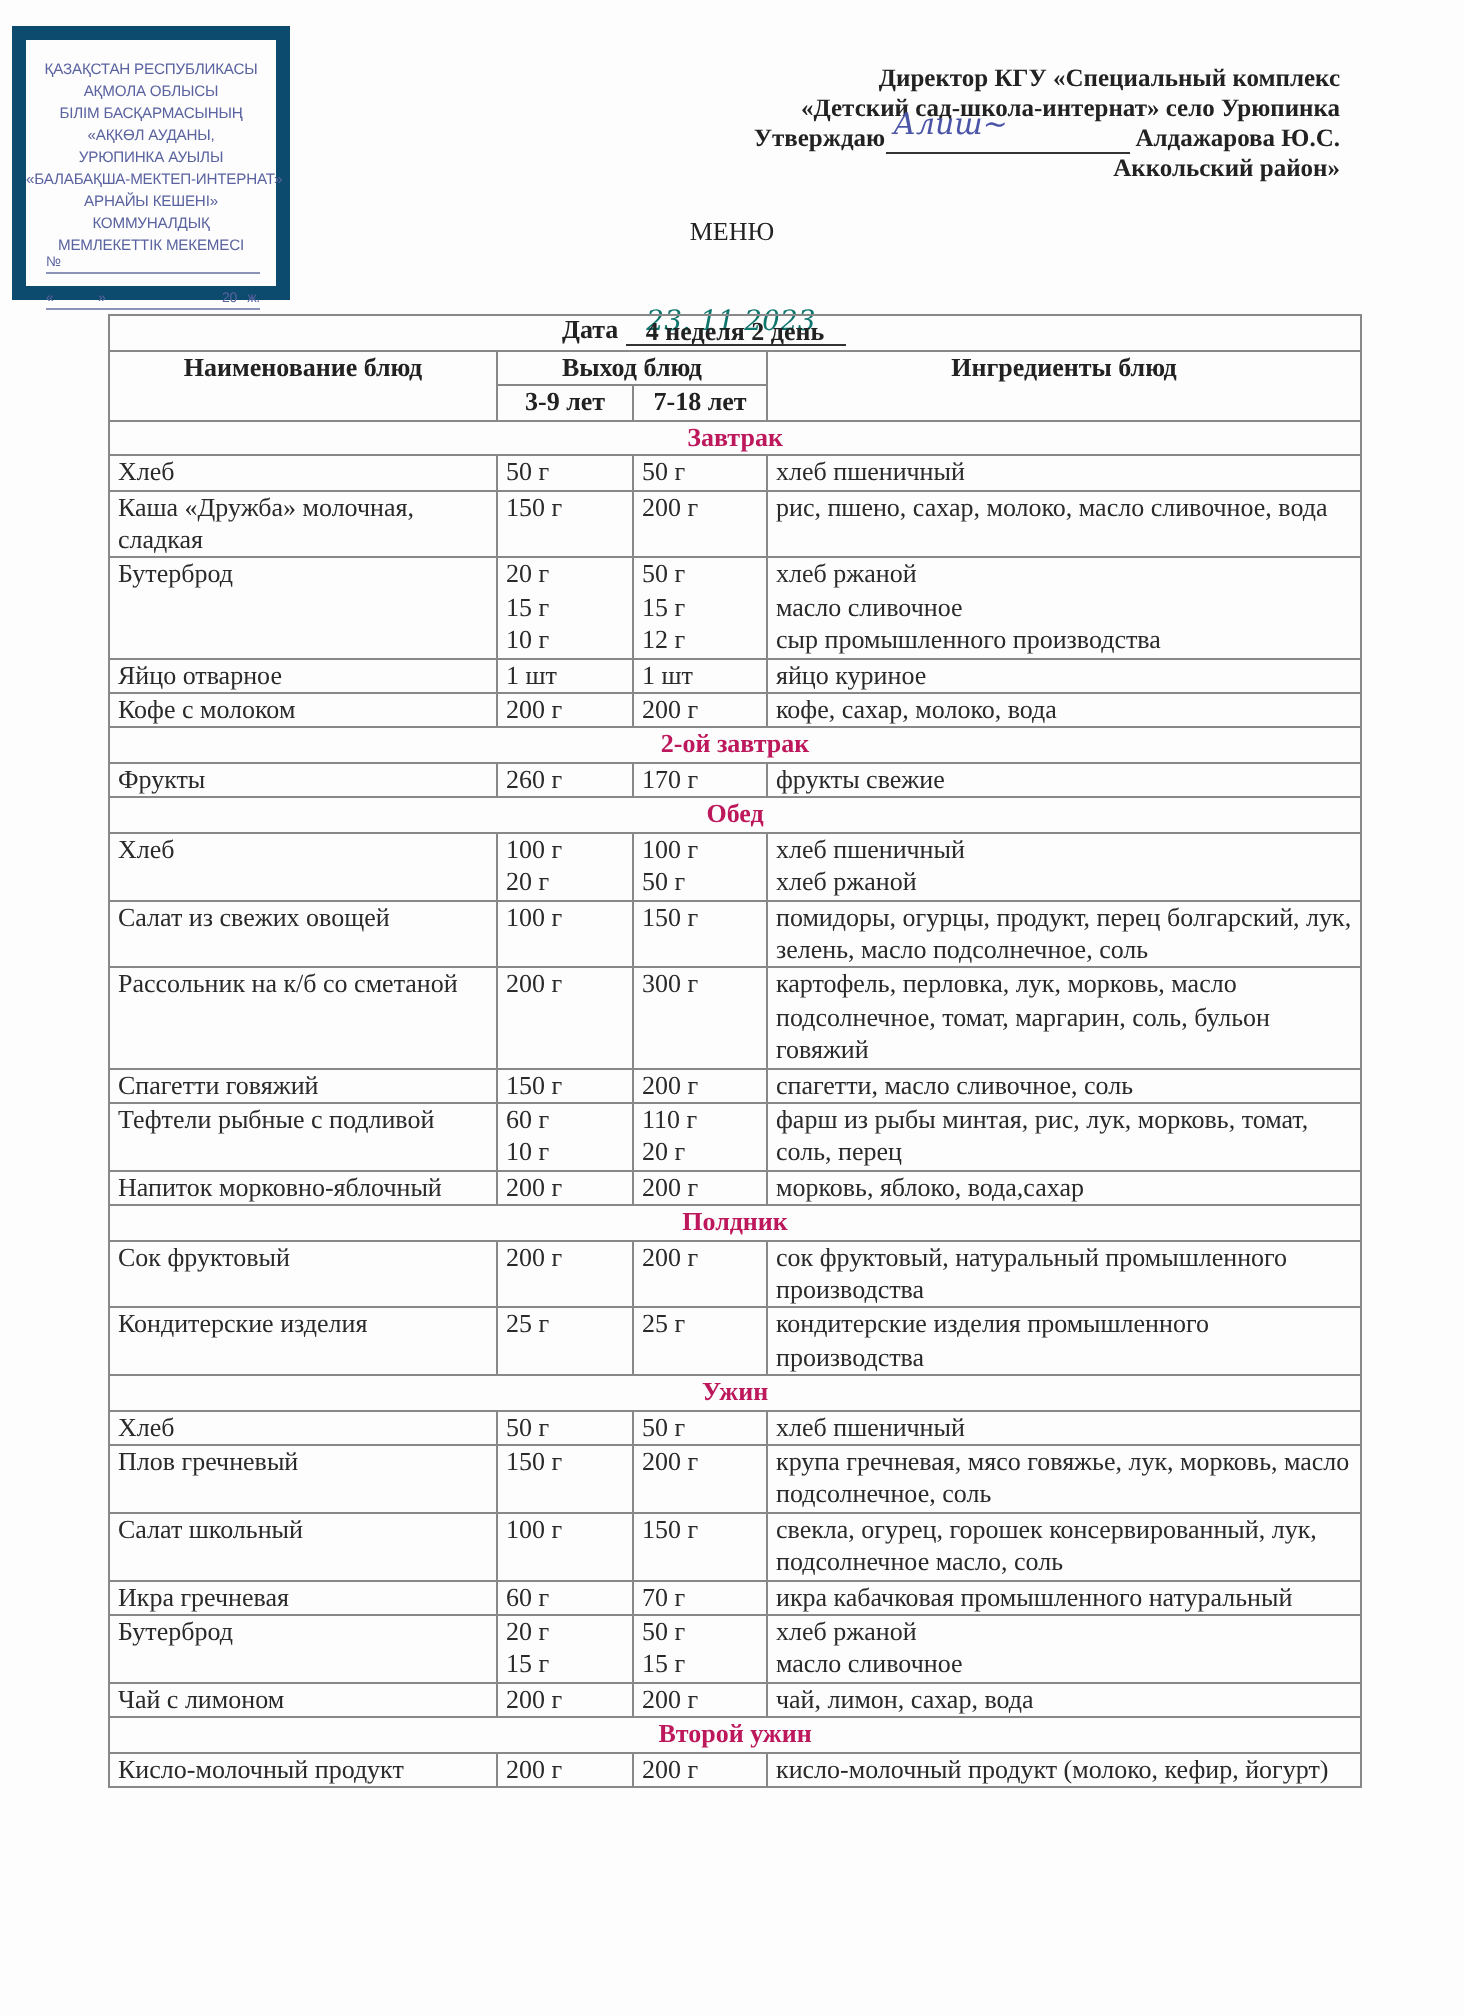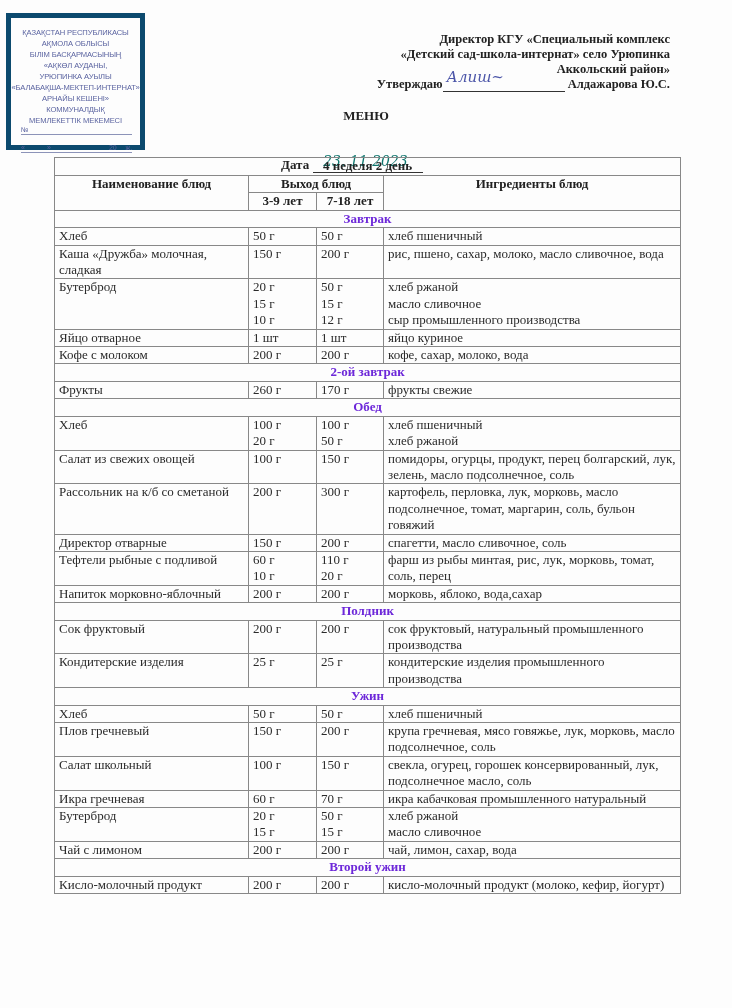--- a/index.html
+++ b/index.html
@@ -4,21 +4,21 @@
 <style>
   html, body { margin: 0; padding: 0; }
   body {
     width: 732px; height: 1008px; position: relative; overflow: hidden;
     background: #fdfdfd;
     font-family: "Liberation Serif", "DejaVu Serif", serif;
     color: #2a2a2a;
   }
   .stamp {
     position: absolute; left: 6px; top: 13px; width: 139px; height: 137px;
-    border: 5px solid #0c4a6e; box-sizing: border-box;
+    border: 7px solid #0c4a6e; box-sizing: border-box;
     font-family: "Liberation Sans", "DejaVu Sans", sans-serif;
     color: #5a63a0; font-size: 7.6px; line-height: 11px; text-align: center;
     padding-top: 9px; letter-spacing: -0.1px;
   }
   .stamp .ln { white-space: nowrap; }
   .stamp .no, .stamp .dt {
     position: absolute; left: 10px; right: 8px; font-size: 7px; text-align: left;
   }
   .stamp .no { top: 106px; border-bottom: 1px solid #8c93b8; height: 10px; }
   .stamp .dt { top: 124px; border-bottom: 1px solid #8c93b8; height: 10px; }
@@ -29,38 +29,38 @@
     font-weight: bold; font-size: 12.5px; line-height: 15px; color: #222;
   }
   .approve .sig-line { display: inline-block; width: 122px; border-bottom: 1px solid #333; height: 13px; position: relative; vertical-align: bottom; }
   .signature {
     position: absolute; left: 4px; top: -8px; font-family: "DejaVu Serif", serif;
     font-style: italic; color: #4b55a8; font-size: 15px; font-weight: normal;
   }
 
   .title {
     position: absolute; left: 0; width: 732px; text-align: center; top: 108px;
-    font-weight: bold; font-size: 13px; color: #222;
+    font-weight: normal; font-size: 13px; color: #222;
   }
   .date-row {
     position: absolute; left: 281px; top: 121px; font-weight: bold; font-size: 13px; color: #222; margin-top: 36px;
   }
   .date-line { display: inline-block; width: 110px; border-bottom: 1px solid #333; height: 13px; position: relative; vertical-align: bottom; margin-left: 4px; }
   .date-hand { position: absolute; left: 10px; top: -6px; font-style: italic; font-weight: normal; color: #0f766e; font-size: 14px; font-family: "DejaVu Serif", serif; }
 
   table.menu {
     position: absolute; left: 54px; top: 157px; width: 626px;
     border-collapse: collapse; table-layout: fixed;
     font-size: 13px; line-height: 16.4px;
   }
   table.menu td, table.menu th {
     border: 1px solid #888; padding: 0 4px; vertical-align: top; font-weight: normal;
   }
   table.menu th { font-weight: bold; text-align: center; color: #222; }
-  table.menu .sec td { text-align: center; font-weight: bold; color: #6d28d9; }
+  table.menu .sec td { text-align: center; font-weight: bold; color: #be185d; }
   table.menu .multi span { display: block; }
   col.c1 { width: 194px; } col.c2 { width: 68px; } col.c3 { width: 67px; } col.c4 { width: 297px; }
   .hdr-main { height: 18px; }
 </style>
 </head>
 <body>
 
 <div class="stamp">
   <div class="ln">ҚАЗАҚСТАН РЕСПУБЛИКАСЫ</div>
   <div class="ln">АҚМОЛА ОБЛЫСЫ</div>
@@ -76,25 +76,25 @@
     <span style="left:0">«</span>
     <span style="left:26px">»</span>
     <span style="left:88px">20</span>
     <span style="right:0">ж.</span>
   </div>
 </div>
 
 <div class="approve">
   <div>Директор КГУ «Специальный комплекс</div>
   <div>«Детский сад-школа-интернат» село Урюпинка</div>
-  <div>Аккольский район»</div>
   <div>
     <span>Утверждаю</span><span class="sig-line"><span class="signature">Алиш~</span></span>
     <span>Алдажарова Ю.С.</span>
   </div>
+  <div>Аккольский район»</div>
 </div>
 
 <div class="title">МЕНЮ</div>
 <div class="date-row">
   <span>Дата</span><span class="date-line"><span class="date-hand">23. 11 2023</span></span>
 </div>
 
 <table class="menu">
   <colgroup>
       <col class="c1">
@@ -237,21 +237,21 @@
           <span>200 г</span>
         </td>
         <td class="multi">
           <span>300 г</span>
         </td>
         <td class="multi">
           <span>картофель, перловка, лук, морковь, масло подсолнечное, томат, маргарин, соль, бульон говяжий</span>
         </td>
       </tr>
       <tr>
-        <td>Директор отварные</td>
+        <td>Спагетти говяжий</td>
         <td class="multi">
           <span>150 г</span>
         </td>
         <td class="multi">
           <span>200 г</span>
         </td>
         <td class="multi">
           <span>спагетти, масло сливочное, соль</span>
         </td>
       </tr>

